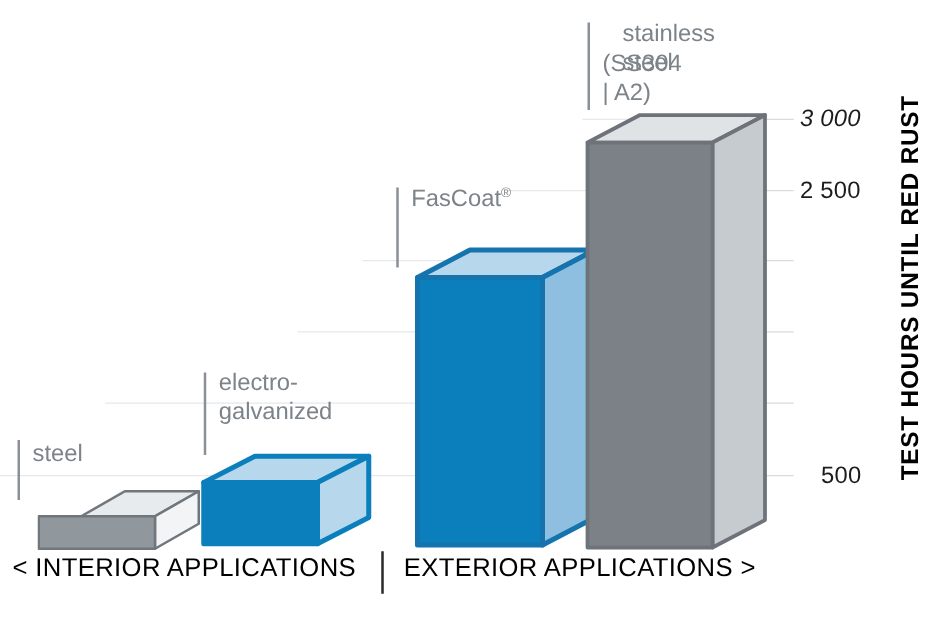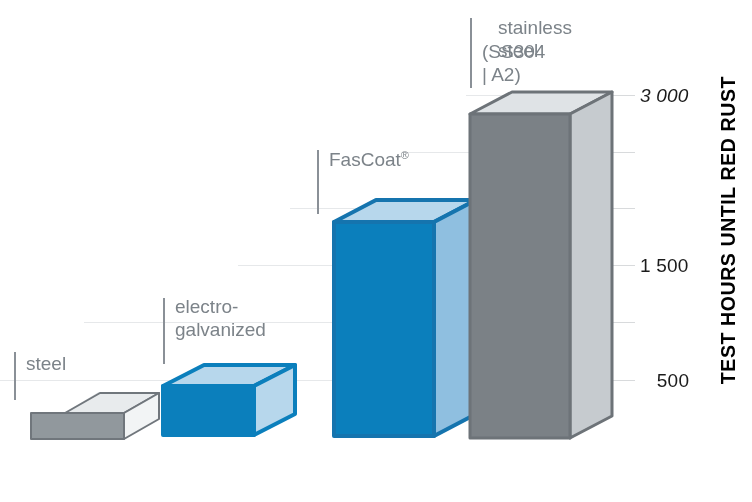--- a/index.html
+++ b/index.html
@@ -127,21 +127,26 @@
     <div class="ctext" style="left:12px;top:-2px;"><span>FasCoat</span><sup>®</sup></div>
   </div>
 
   <div class="callout" style="left:470px;top:18px;">
     <div class="leader" style="left:0;top:0;height:70px;"></div>
     <div class="ctext" style="left:28px;top:-2px;">stainless steel</div>
     <div class="ctext" style="left:12px;top:22px;">(SS304 | A2)</div>
   </div>
 
   <div class="tick-label" style="top:96px;font-style:italic;">3 000</div>
-  <div class="tick-label" style="top:266px;">1 500</div>
+  <div class="tick-label" style="top:153px;">2 500</div>
   <div class="tick-label narrow" style="top:381px;">500</div>
 
   <div id="y-axis-title">
     <span>TEST HOURS UNTIL RED RUST</span>
   </div>
 
+  <div id="bottom-axis">
+    <div class="axis-cat" style="left:10px;">&lt; INTERIOR APPLICATIONS</div>
+    <div id="axis-divider"></div>
+    <div class="axis-cat" style="left:323px;">EXTERIOR APPLICATIONS &gt;</div>
+  </div>
 
 </div>
 
 </body></html>

